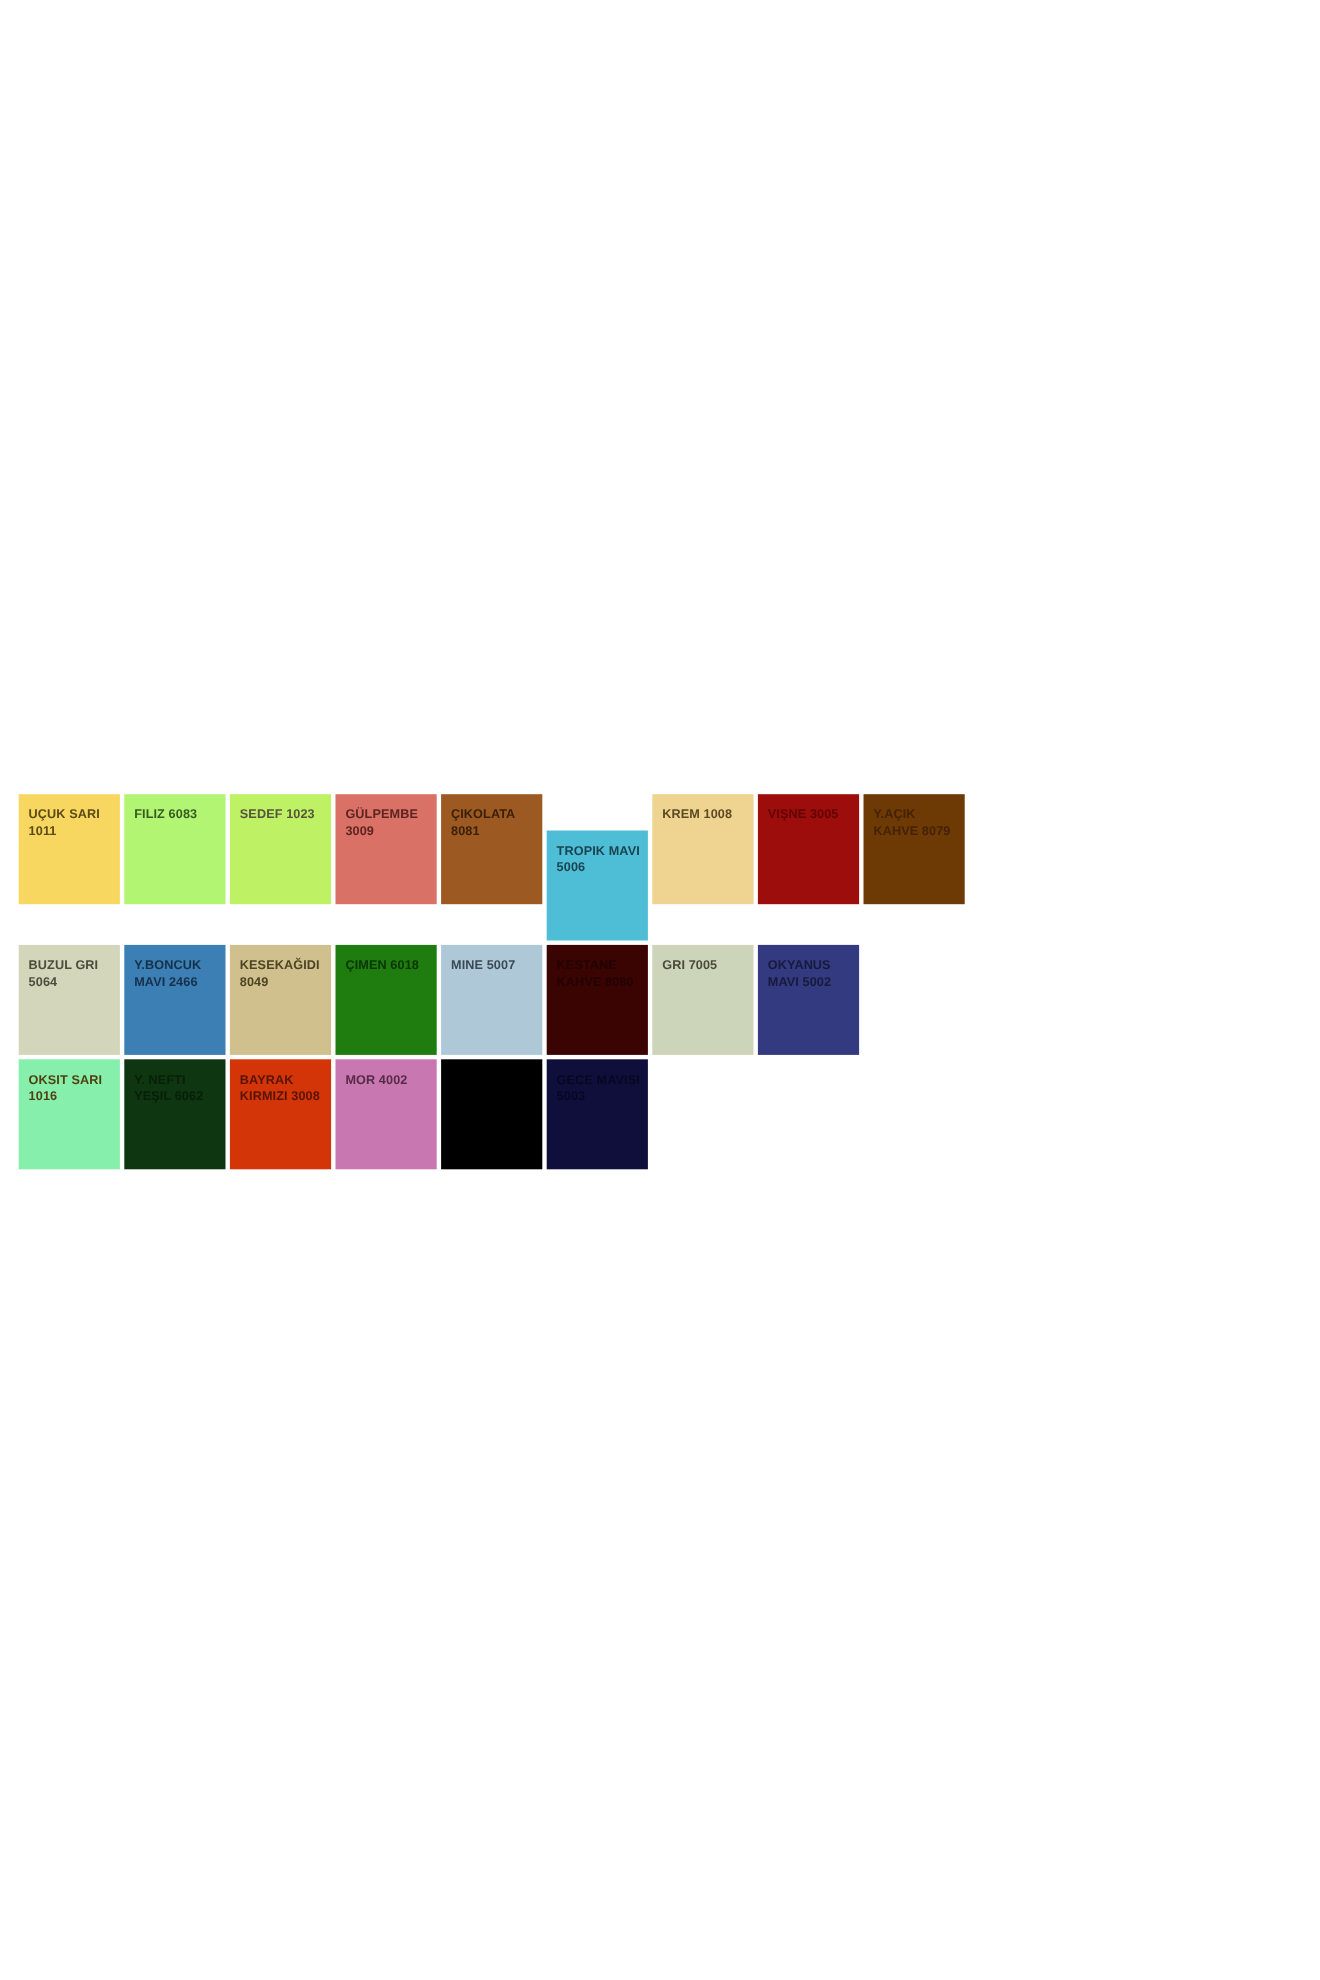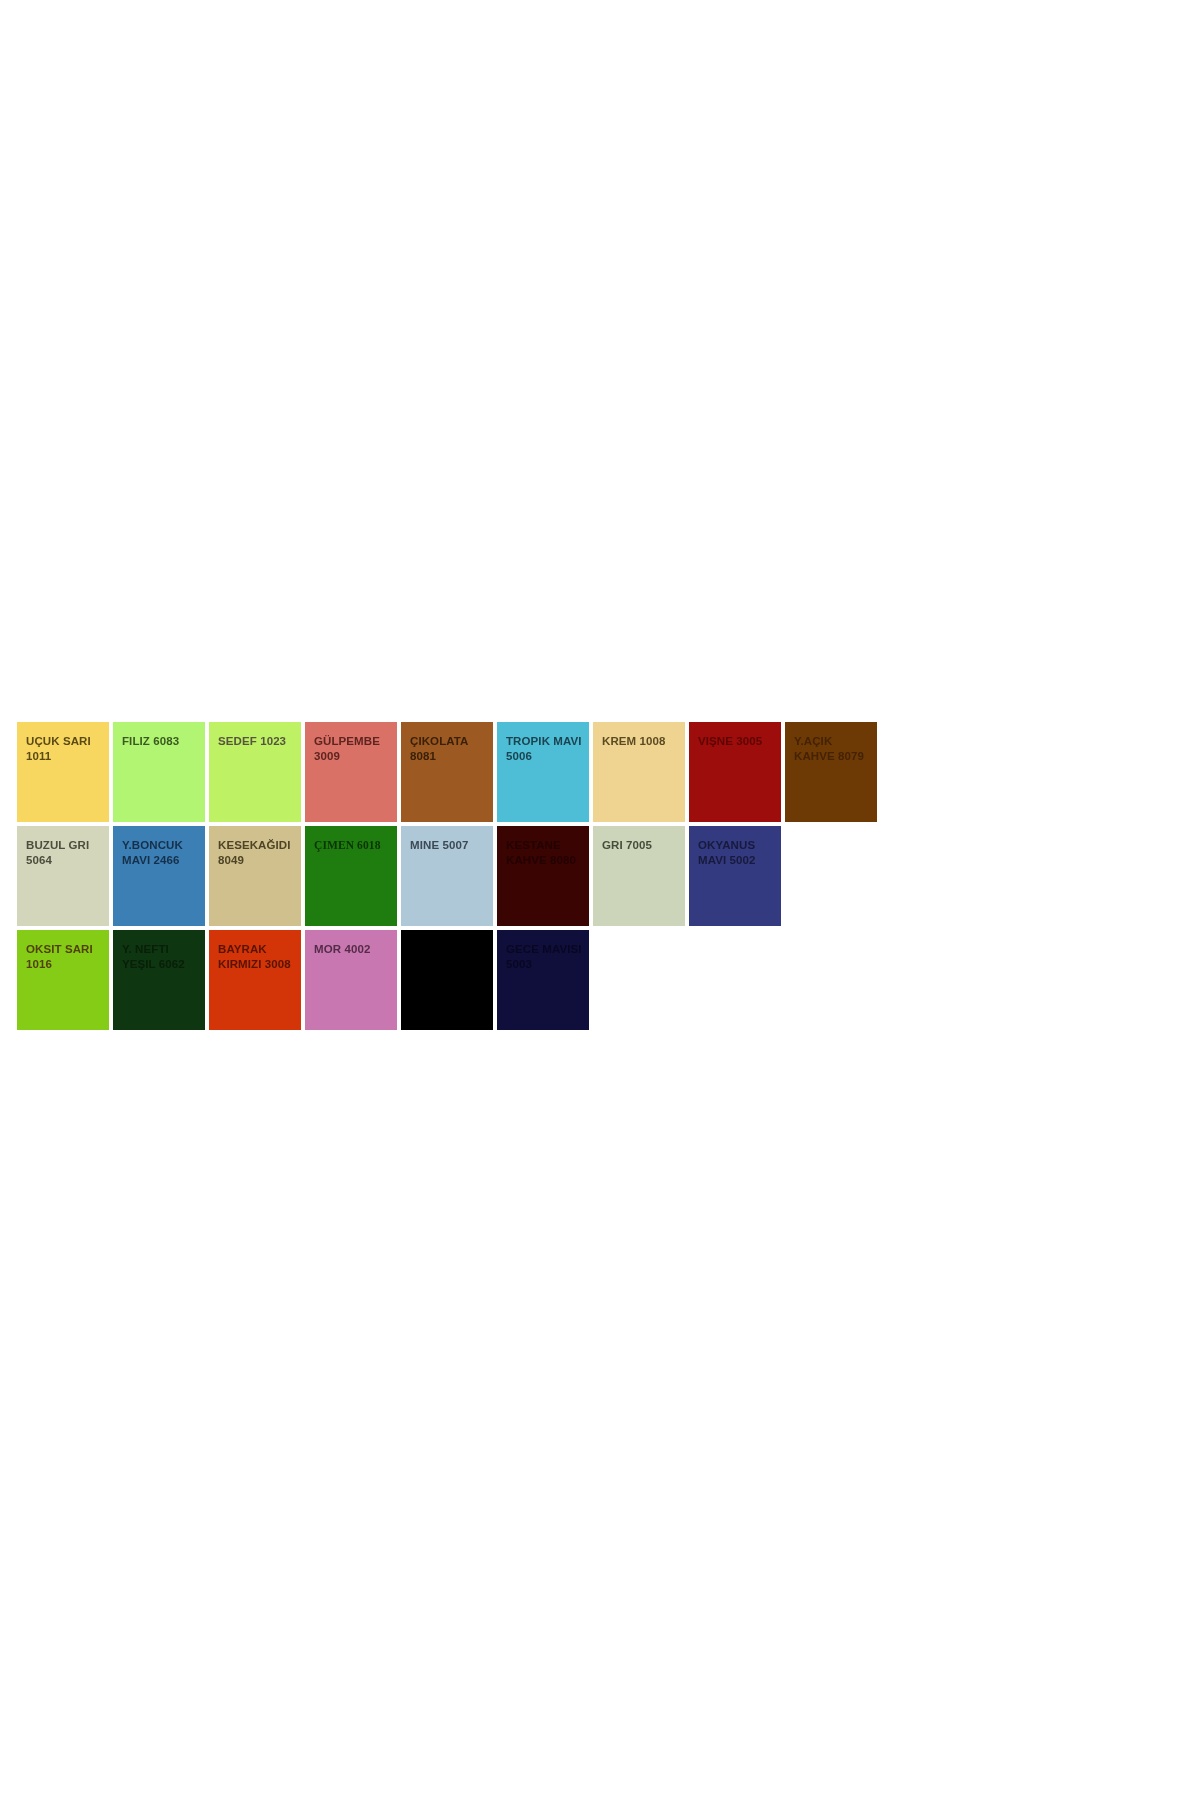--- a/index.html
+++ b/index.html
@@ -75,21 +75,21 @@
         </div>
         <div class="swatch" style="background-color: #bef264;">
           <div class="swatch-label" style="color: rgb(87, 84, 64);">SEDEF 1023</div>
         </div>
         <div class="swatch" style="background-color: rgb(217, 113, 102);">
           <div class="swatch-label" style="color: rgb(94, 36, 32);">GÜLPEMBE 3009</div>
         </div>
         <div class="swatch" style="background-color: rgb(156, 90, 34);">
           <div class="swatch-label" style="color: rgb(58, 32, 8);">ÇIKOLATA 8081</div>
         </div>
-        <div class="swatch" style="background-color: rgb(78, 189, 214);">
+        <div class="swatch" style="background-color: rgb(78, 189, 214); margin-top: 33px;">
           <div class="swatch-label" style="color: rgb(27, 68, 80);">TROPIK MAVI 5006</div>
         </div>
         <div class="swatch" style="background-color: rgb(239, 212, 145);">
           <div class="swatch-label" style="color: rgb(92, 75, 34);">KREM 1008</div>
         </div>
         <div class="swatch" style="background-color: rgb(157, 13, 11);">
           <div class="swatch-label" style="color: rgb(94, 5, 4);">VIŞNE 3005</div>
         </div>
         <div class="swatch" style="background-color: rgb(109, 58, 6);">
           <div class="swatch-label" style="color: rgb(68, 34, 4);">Y.AÇIK KAHVE 8079</div>
@@ -99,37 +99,37 @@
         <div class="swatch" style="background-color: rgb(211, 214, 186);">
           <div class="swatch-label" style="color: rgb(76, 77, 61);">BUZUL GRI 5064</div>
         </div>
         <div class="swatch" style="background-color: rgb(59, 127, 181);">
           <div class="swatch-label" style="color: rgb(22, 48, 74);">Y.BONCUK MAVI 2466</div>
         </div>
         <div class="swatch" style="background-color: rgb(207, 192, 141);">
           <div class="swatch-label" style="color: rgb(77, 68, 38);">KESEKAĞIDI 8049</div>
         </div>
         <div class="swatch" style="background-color: rgb(30, 125, 14);">
-          <div class="swatch-label" style="color: rgb(12, 52, 6); font-family: Liberation Serif, serif;">ÇIMEN 6018</div>
+          <div class="swatch-label" style="color: rgb(12, 52, 6);">ÇIMEN 6018</div>
         </div>
         <div class="swatch" style="background-color: rgb(174, 200, 216);">
           <div class="swatch-label" style="color: rgb(59, 74, 84);">MINE 5007</div>
         </div>
         <div class="swatch" style="background-color: rgb(58, 4, 3);">
           <div class="swatch-label" style="color: rgb(35, 2, 2);">KESTANE KAHVE 8080</div>
         </div>
         <div class="swatch" style="background-color: rgb(204, 213, 186);">
           <div class="swatch-label" style="color: rgb(71, 76, 60);">GRI 7005</div>
         </div>
         <div class="swatch" style="background-color: rgb(51, 58, 128);">
           <div class="swatch-label" style="color: rgb(23, 26, 60);">OKYANUS MAVI 5002</div>
         </div>
       </div>
       <div class="swatch-row">
-        <div class="swatch" style="background-color: #84cc16;">
+        <div class="swatch" style="background-color: #86efac;">
           <div class="swatch-label" style="color: rgb(82, 63, 12);">OKSIT SARI 1016</div>
         </div>
         <div class="swatch" style="background-color: rgb(14, 54, 16);">
           <div class="swatch-label" style="color: rgb(8, 31, 9);">Y. NEFTI YEŞIL 6062</div>
         </div>
         <div class="swatch" style="background-color: rgb(211, 53, 8);">
           <div class="swatch-label" style="color: rgb(87, 20, 3);">BAYRAK KIRMIZI 3008</div>
         </div>
         <div class="swatch" style="background-color: rgb(201, 119, 176);">
           <div class="swatch-label" style="color: rgb(84, 44, 73);">MOR 4002</div>

